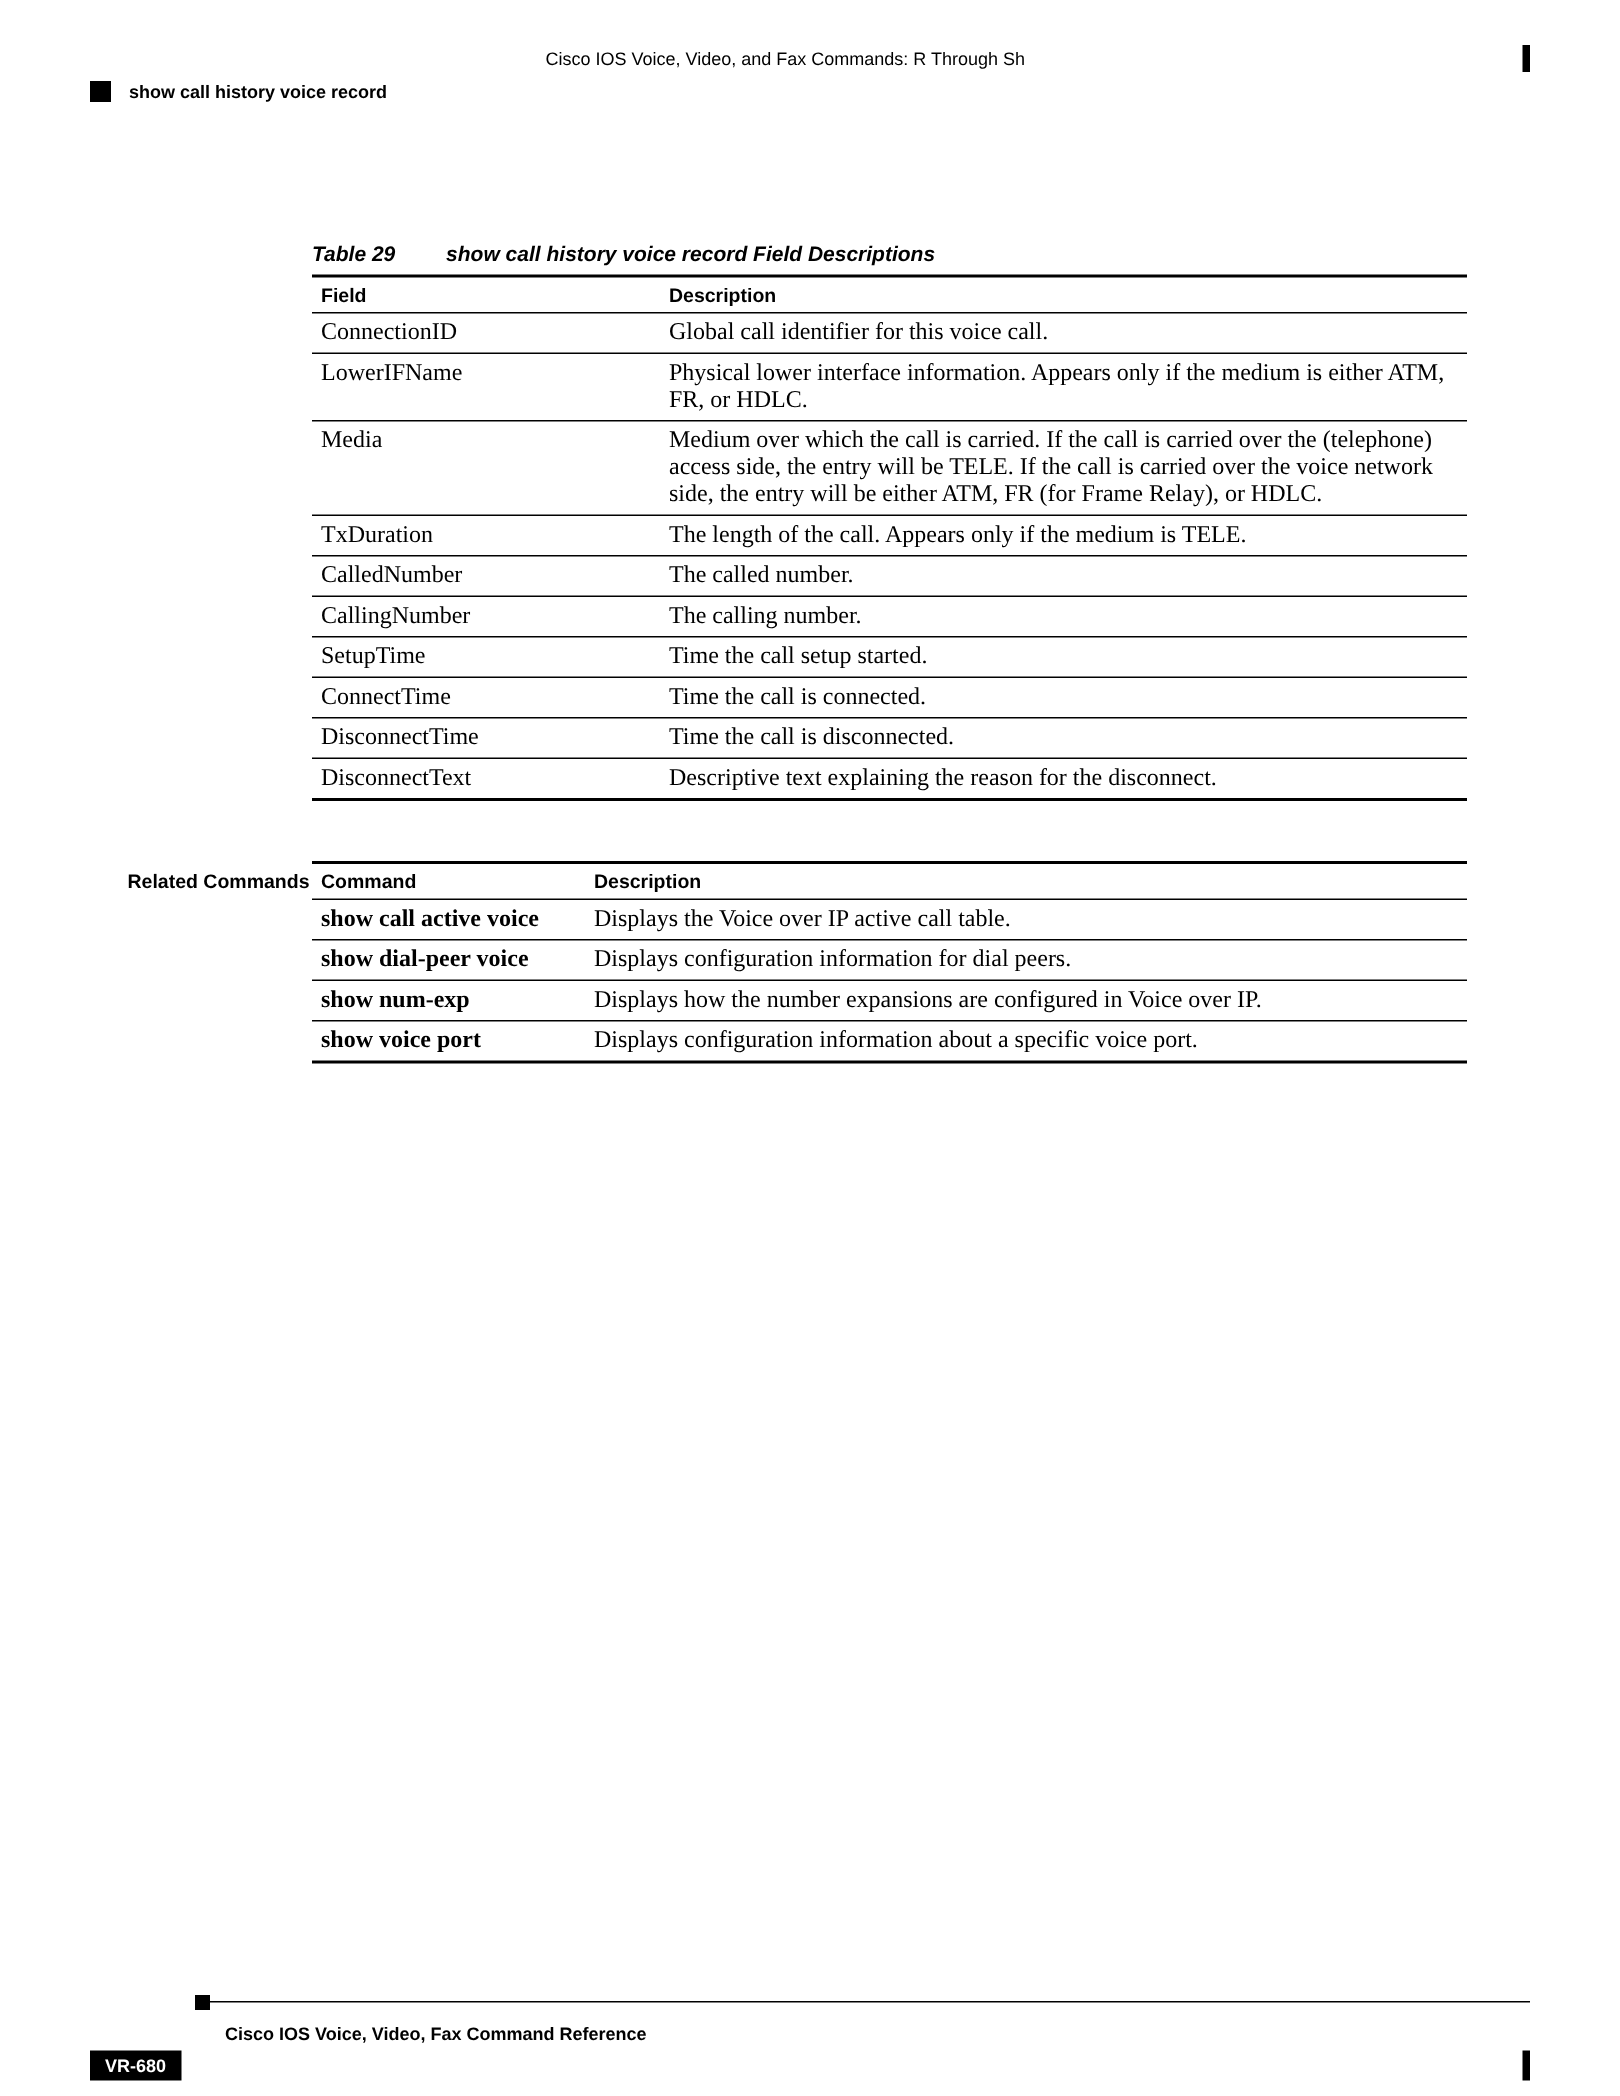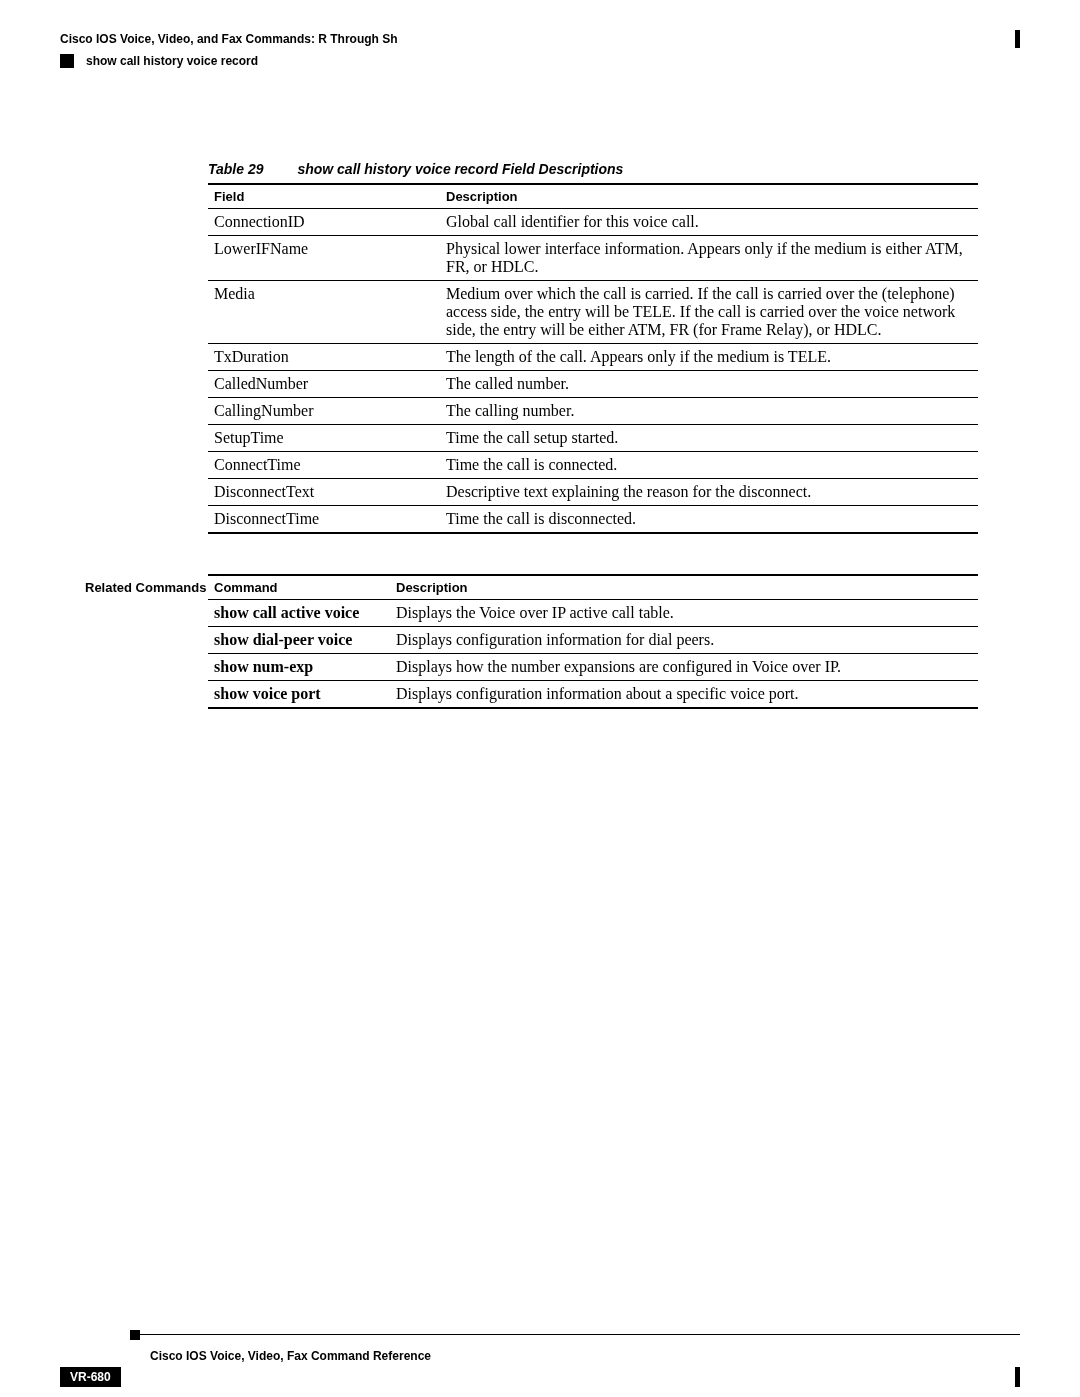--- a/index.html
+++ b/index.html
@@ -14,23 +14,23 @@
     box-sizing: border-box;
   }
   .page {
     padding: 30px 60px 30px 60px;
     box-sizing: border-box;
     height: 100%;
     position: relative;
   }
   .header-right {
     font-family: Arial, Helvetica, sans-serif;
-    font-weight: bold;
-    font-size: 12px;
-    text-align: left;
+    font-weight: normal;
+    font-size: 12px;
+    text-align: center;
     border-right: 5px solid #000;
     padding-right: 28px;
     height: 18px;
     line-height: 18px;
   }
   .header-left-row {
     display: flex;
     align-items: flex-end;
     margin-top: 6px;
     padding-left: 0;
@@ -216,26 +216,26 @@
           </tr>
         <tr>
             <td>SetupTime</td>
             <td>Time the call setup started.</td>
           </tr>
         <tr>
             <td>ConnectTime</td>
             <td>Time the call is connected.</td>
           </tr>
         <tr>
+            <td>DisconnectTime</td>
+            <td>Time the call is disconnected.</td>
+          </tr>
+        <tr>
             <td>DisconnectText</td>
             <td>Descriptive text explaining the reason for the disconnect.</td>
-          </tr>
-        <tr>
-            <td>DisconnectTime</td>
-            <td>Time the call is disconnected.</td>
           </tr>
       </tbody>
     </table>
   </div>
 
   <div class="related-block">
     <div class="side-label">Related Commands</div>
     <table class="commands">
       <thead>
         <tr>

